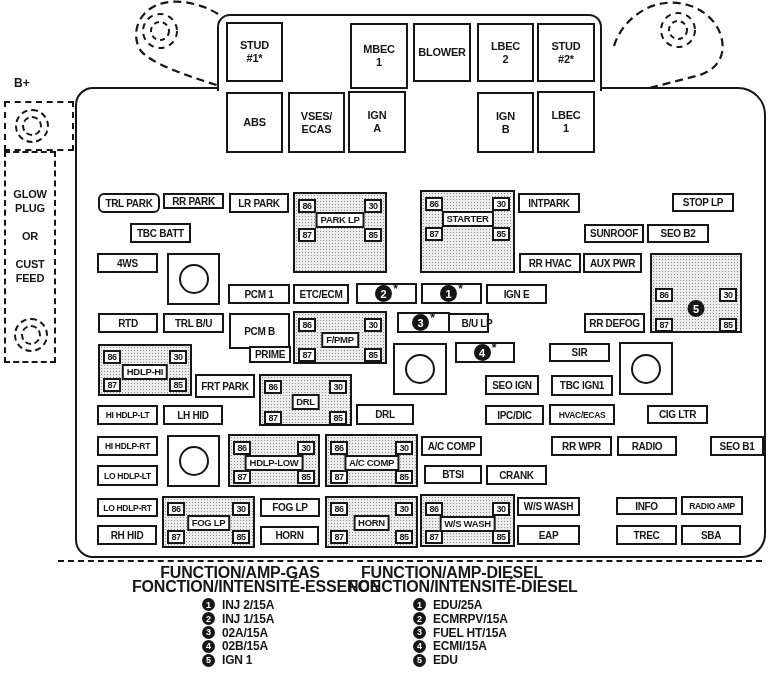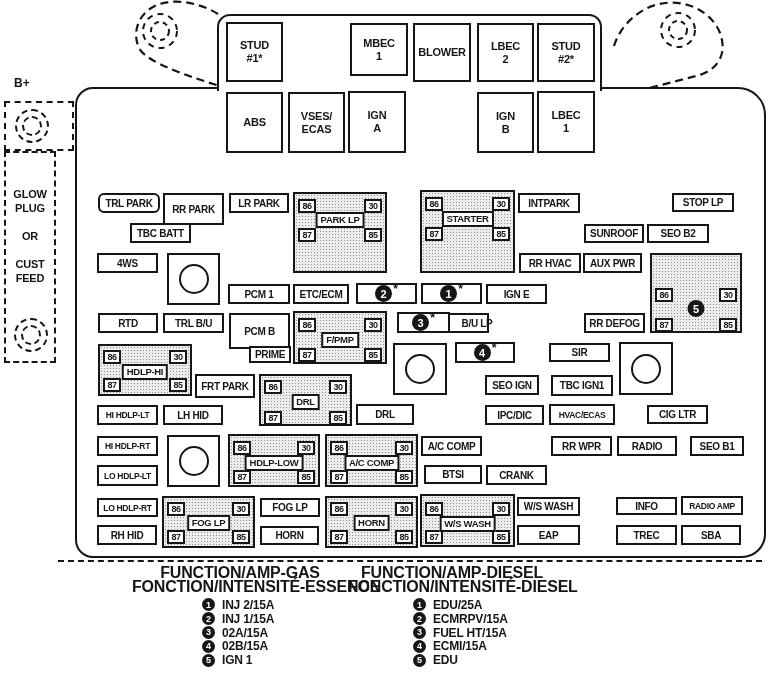--- a/index.html
+++ b/index.html
@@ -79,21 +79,21 @@
     <div class="side-txt" style="top:118px">FEED</div>
     <div class="dash-circle" style="left:8px;top:165px;width:34px;height:34px;"></div>
     <div class="dash-circle" style="left:15px;top:172px;width:20px;height:20px;"></div>
   </div>
 
   <div id="boxes">
       <div class="pbox" style="left: 226px; top: 22px; width: 57px; height: 60px;">
         <div>STUD</div>
         <div>#1*</div>
       </div>
-      <div class="pbox" style="left: 350px; top: 23px; width: 58px; height: 53px;">
+      <div class="pbox" style="left: 350px; top: 23px; width: 58px; height: 66px;">
         <div>MBEC</div>
         <div>1</div>
       </div>
       <div class="pbox" style="left: 413px; top: 23px; width: 58px; height: 59px;">
         <div>BLOWER</div>
       </div>
       <div class="pbox" style="left: 477px; top: 23px; width: 57px; height: 59px;">
         <div>LBEC</div>
         <div>2</div>
       </div>
@@ -116,21 +116,21 @@
         <div>IGN</div>
         <div>B</div>
       </div>
       <div class="pbox" style="left: 537px; top: 91px; width: 58px; height: 62px;">
         <div>LBEC</div>
         <div>1</div>
       </div>
       <div class="fuse" style="left: 98px; top: 193px; width: 62px; height: 20px; border-radius: 6px;">
         <span>TRL PARK</span>
       </div>
-      <div class="fuse" style="left: 163px; top: 193px; width: 61px; height: 32px;">
+      <div class="fuse" style="left: 163px; top: 193px; width: 61px; height: 16px;">
         <span>RR PARK</span>
       </div>
       <div class="fuse" style="left: 229px; top: 193px; width: 60px; height: 20px;">
         <span>LR PARK</span>
       </div>
       <div class="fuse" style="left: 518px; top: 193px; width: 62px; height: 20px;">
         <span>INTPARK</span>
       </div>
       <div class="fuse" style="left: 672px; top: 193px; width: 62px; height: 19px; text-align: right;">
         <span>STOP LP</span>
@@ -215,21 +215,21 @@
       </div>
       <div class="fuse" style="left: 421px; top: 436px; width: 61px; height: 20px;">
         <span>A/C COMP</span>
       </div>
       <div class="fuse" style="left: 551px; top: 436px; width: 61px; height: 20px;">
         <span>RR WPR</span>
       </div>
       <div class="fuse" style="left: 617px; top: 436px; width: 60px; height: 20px;">
         <span>RADIO</span>
       </div>
-      <div class="fuse" style="left: 690px; top: 436px; width: 54px; height: 20px; text-align: right;">
+      <div class="fuse" style="left: 710px; top: 436px; width: 54px; height: 20px; text-align: right;">
         <span>SEO B1</span>
       </div>
       <div class="fuse sm" style="left: 97px; top: 465px; width: 61px; height: 21px;">
         <span>LO HDLP-LT</span>
       </div>
       <div class="fuse" style="left: 424px; top: 465px; width: 58px; height: 19px;">
         <span>BTSI</span>
       </div>
       <div class="fuse" style="left: 486px; top: 465px; width: 61px; height: 20px;">
         <span>CRANK</span>

